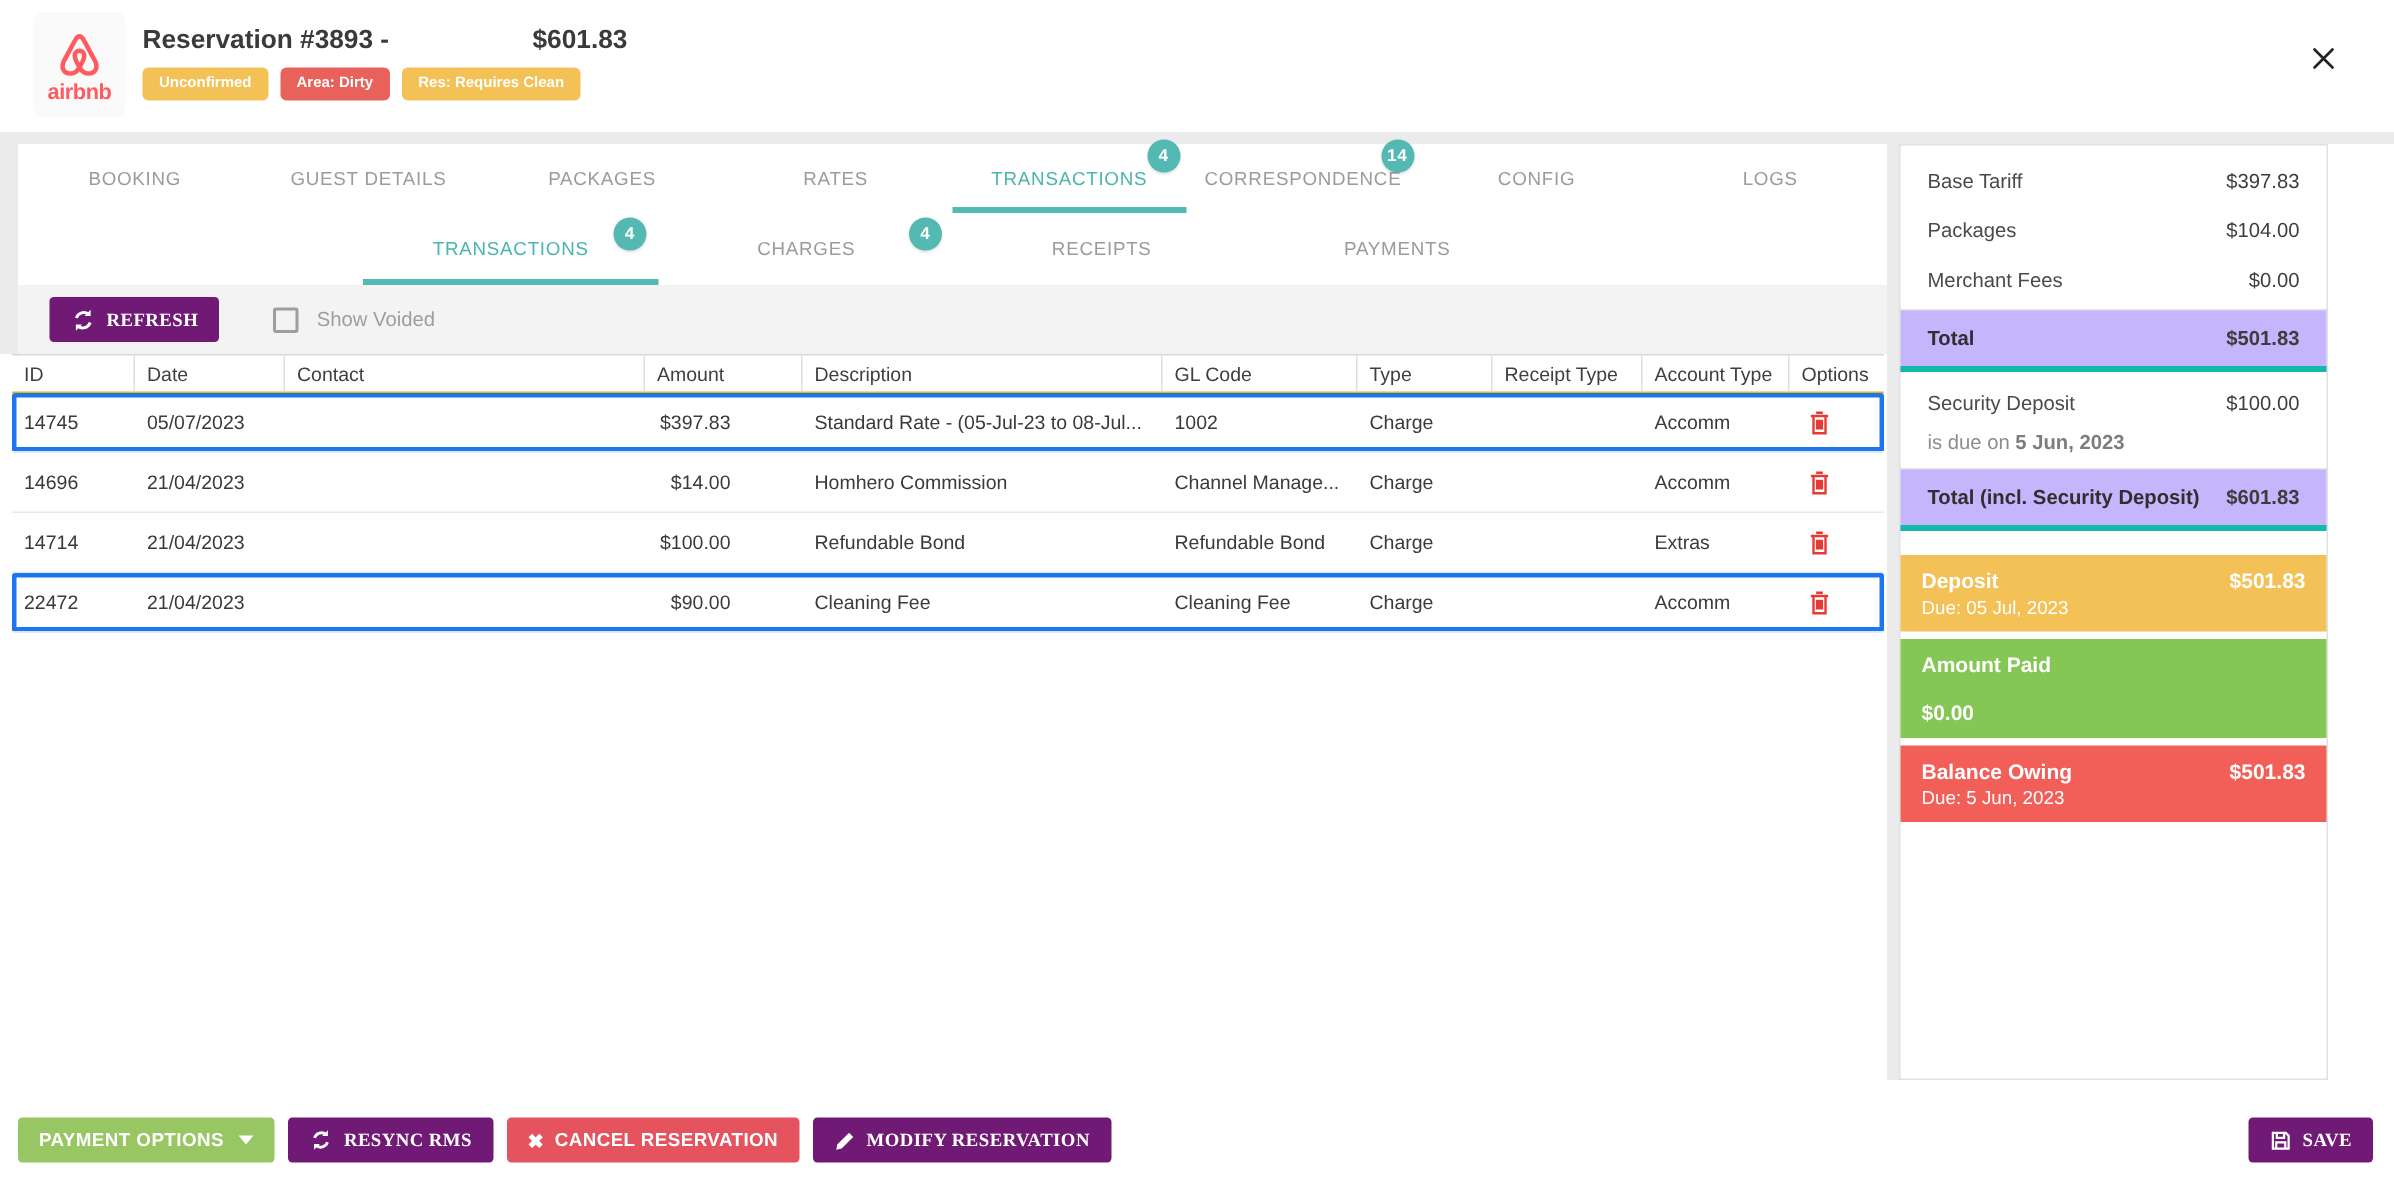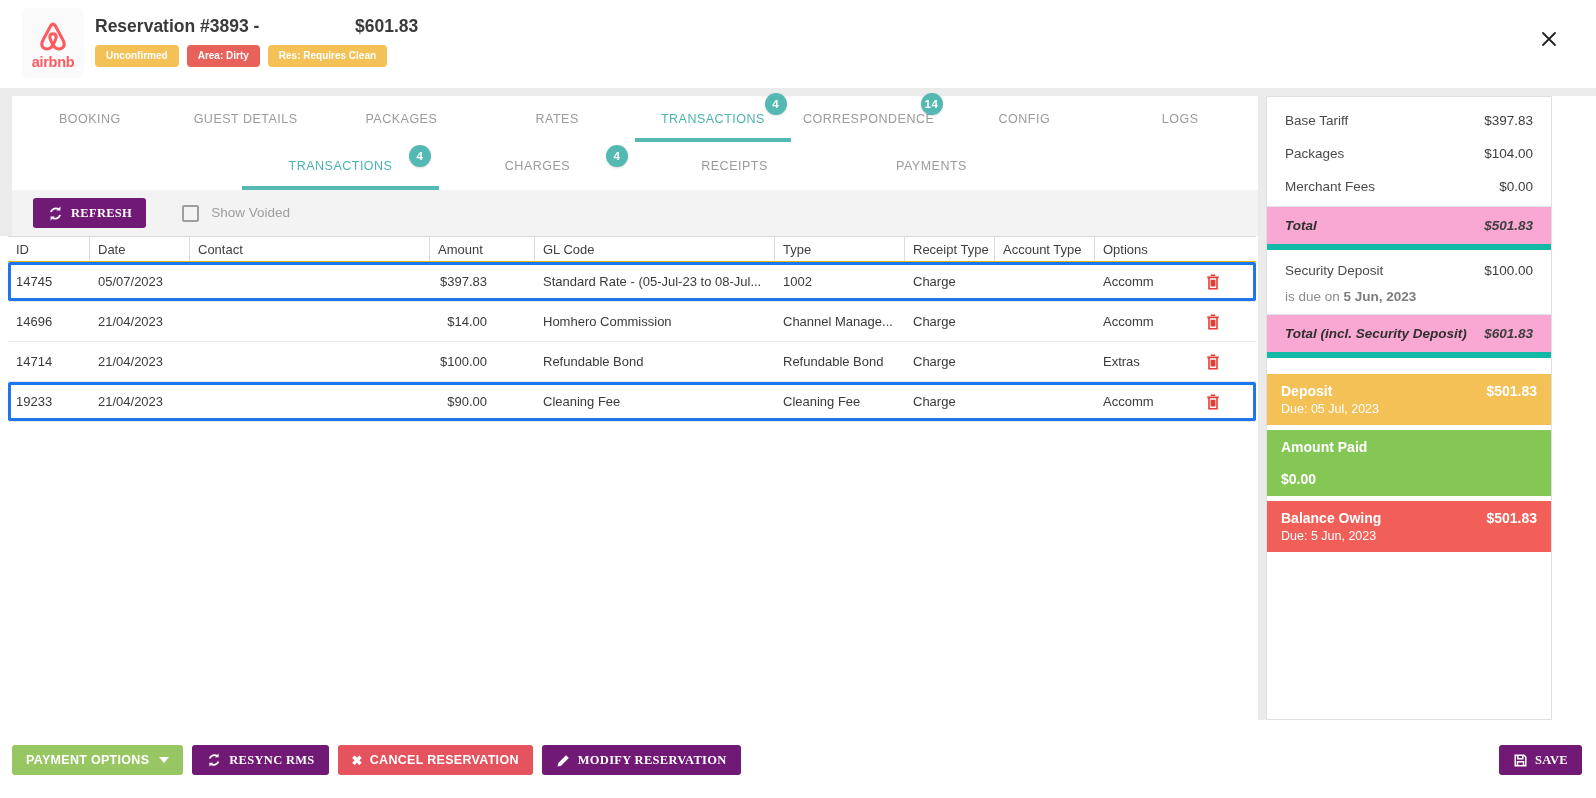--- a/index.html
+++ b/index.html
@@ -65,22 +65,22 @@
   .tbody .trow.hl { box-shadow:inset 0 0 0 3px #1b76f0; border-radius:2px; }
   .tcell { font-size:13px; color:#3a3a3a; padding:0 8px; overflow:hidden; white-space:nowrap; text-overflow:ellipsis; }
   .tcell.amount { text-align:right; padding-right:48px; }
   .trash-btn { background:none; border:none; cursor:pointer; padding:0 0 0 4px; display:flex; align-items:center; }
 
   
   .sidebar { position:absolute; left:1266px; top:96px; width:286px; height:624px; background:#fff; border:1px solid #e0e0e0; }
   .srow { display:flex; justify-content:space-between; align-items:center; padding:9px 18px; font-size:13.5px; color:#4a4a4a; }
   .srow.first { padding-top:16px; }
   .srow .val { color:#3d3d3d; }
-  .srow.total { background:#f9a8d4; border-top:1px solid #e3e3e3; border-bottom:6px solid #14b8a6;
-                font-weight:700; color:#2f2f2f; padding:11px 18px; margin-top:3px;font-style:italic; }
+  .srow.total { background:#c4b5fd; border-top:1px solid #e3e3e3; border-bottom:4px solid #14b8a6;
+                font-weight:700; color:#2f2f2f; padding:11px 18px; margin-top:3px; }
   .srow.total .val { font-weight:700; }
   .due-line { padding:2px 18px 10px; font-size:13.5px; color:#8d8d8d; }
   .due-line b { color:#7d7d7d; }
   .sblocks { margin-top:16px; }
   .sblock { display:flex; justify-content:space-between; padding:9px 14px; margin-bottom:5px; color:#fff;gap:16px; }
   .sblock.yellow { background:#f3c155; }
   .sblock.green { background:#85c754;flex-direction:column; }
   .sblock.red { background:#f15f58; }
   .sblock .lbl { font-weight:700; font-size:14px; }
   .sblock .sub { font-size:12.5px; margin-top:3px; font-weight:400; }
@@ -191,20 +191,21 @@
         <span class="chk-label">Show Voided</span>
       </div>
     </div>
 
     <div class="table">
       <div class="trow thead">
         <div class="tcell">ID</div>
         <div class="tcell">Date</div>
         <div class="tcell">Contact</div>
         <div class="tcell">Amount</div>
+        <div class="tcell">Description</div>
         <div class="tcell">GL Code</div>
         <div class="tcell">Type</div>
         <div class="tcell">Receipt Type</div>
         <div class="tcell">Account Type</div>
         <div class="tcell">Options</div>
       </div>
       <div class="tbody">
 
         <div class="trow hl">
           <div class="tcell">14745</div>
@@ -257,21 +258,21 @@
           <div class="tcell">
             <button class="trash-btn">
               <svg width="16" height="18" viewBox="0 0 20 22">
                 <path d="M7.2 2.5 h5.6 M2.8 5.2 h14.4 M5 5.2 h10 v14.3 h-10 z M8 8.2 v8.3 M10 8.2 v8.3 M12 8.2 v8.3" fill="none" stroke="#e63b35" stroke-width="2"></path>
               </svg>
             </button>
           </div>
         </div>
 
         <div class="trow hl">
-          <div class="tcell">19233</div>
+          <div class="tcell">22472</div>
           <div class="tcell">21/04/2023</div>
           <div class="tcell"></div>
           <div class="tcell amount">$90.00</div>
           <div class="tcell">Cleaning Fee</div>
           <div class="tcell">Cleaning Fee</div>
           <div class="tcell">Charge</div>
           <div class="tcell"></div>
           <div class="tcell">Accomm</div>
           <div class="tcell">
             <button class="trash-btn">

